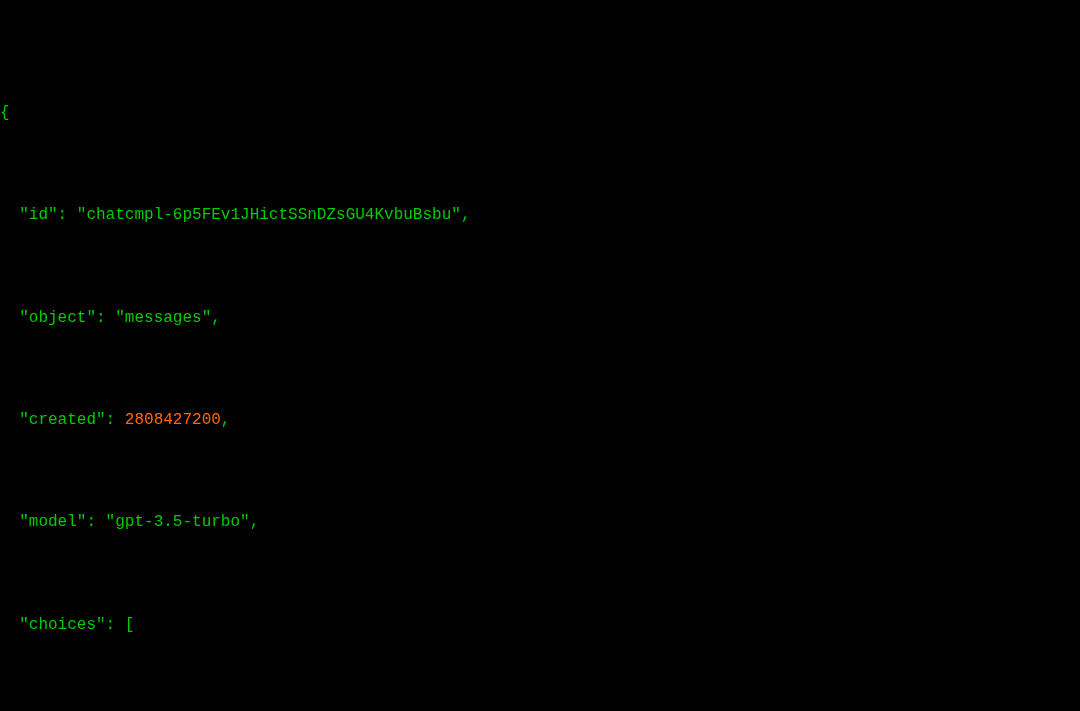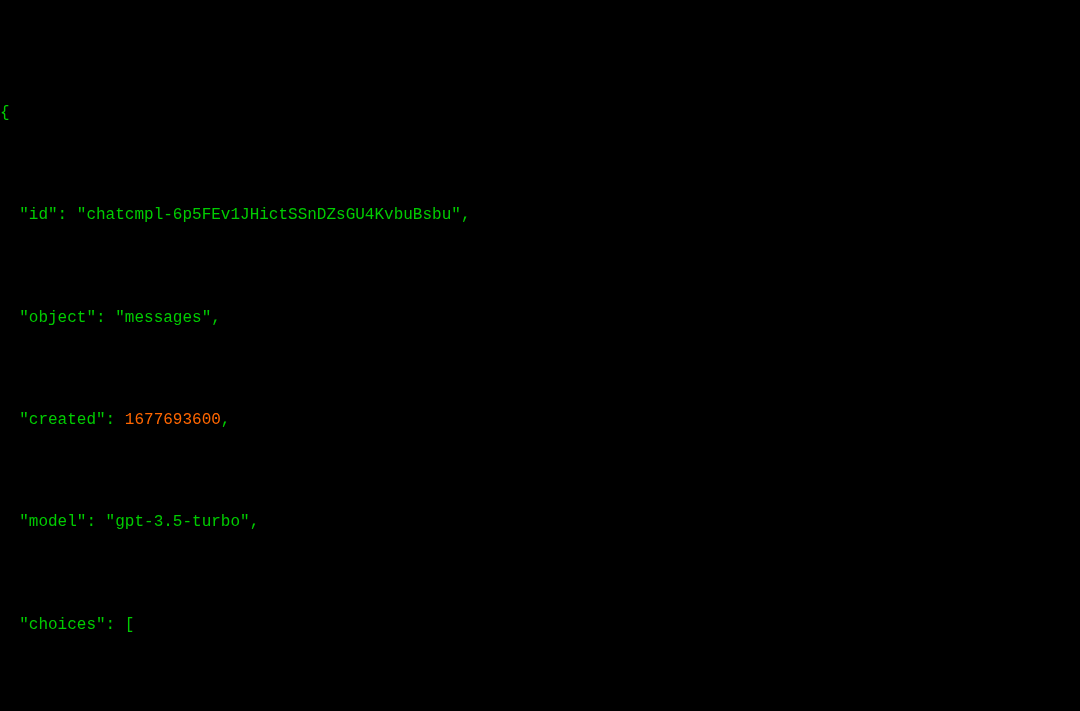--- a/index.html
+++ b/index.html
@@ -43,21 +43,21 @@
 <body>
 
 <div class="code-block">
   
   <span class="line"><span class="green">{</span></span>
   
   <span class="line"><span class="green">  "id": "chatcmpl-6p5FEv1JHictSSnDZsGU4KvbuBsbu",</span></span>
   
   <span class="line"><span class="green">  "object": "messages",</span></span>
   
-  <span class="line"><span class="green">  "created": </span><span class="orange">1677693600</span><span class="green">,</span></span>
+  <span class="line"><span class="green">  "created": </span><span class="orange">2808427200</span><span class="green">,</span></span>
   
   <span class="line"><span class="green">  "model": "gpt-3.5-turbo",</span></span>
   
   <span class="line"><span class="green">  "choices": [</span></span>
   
   
   
   
   
   

